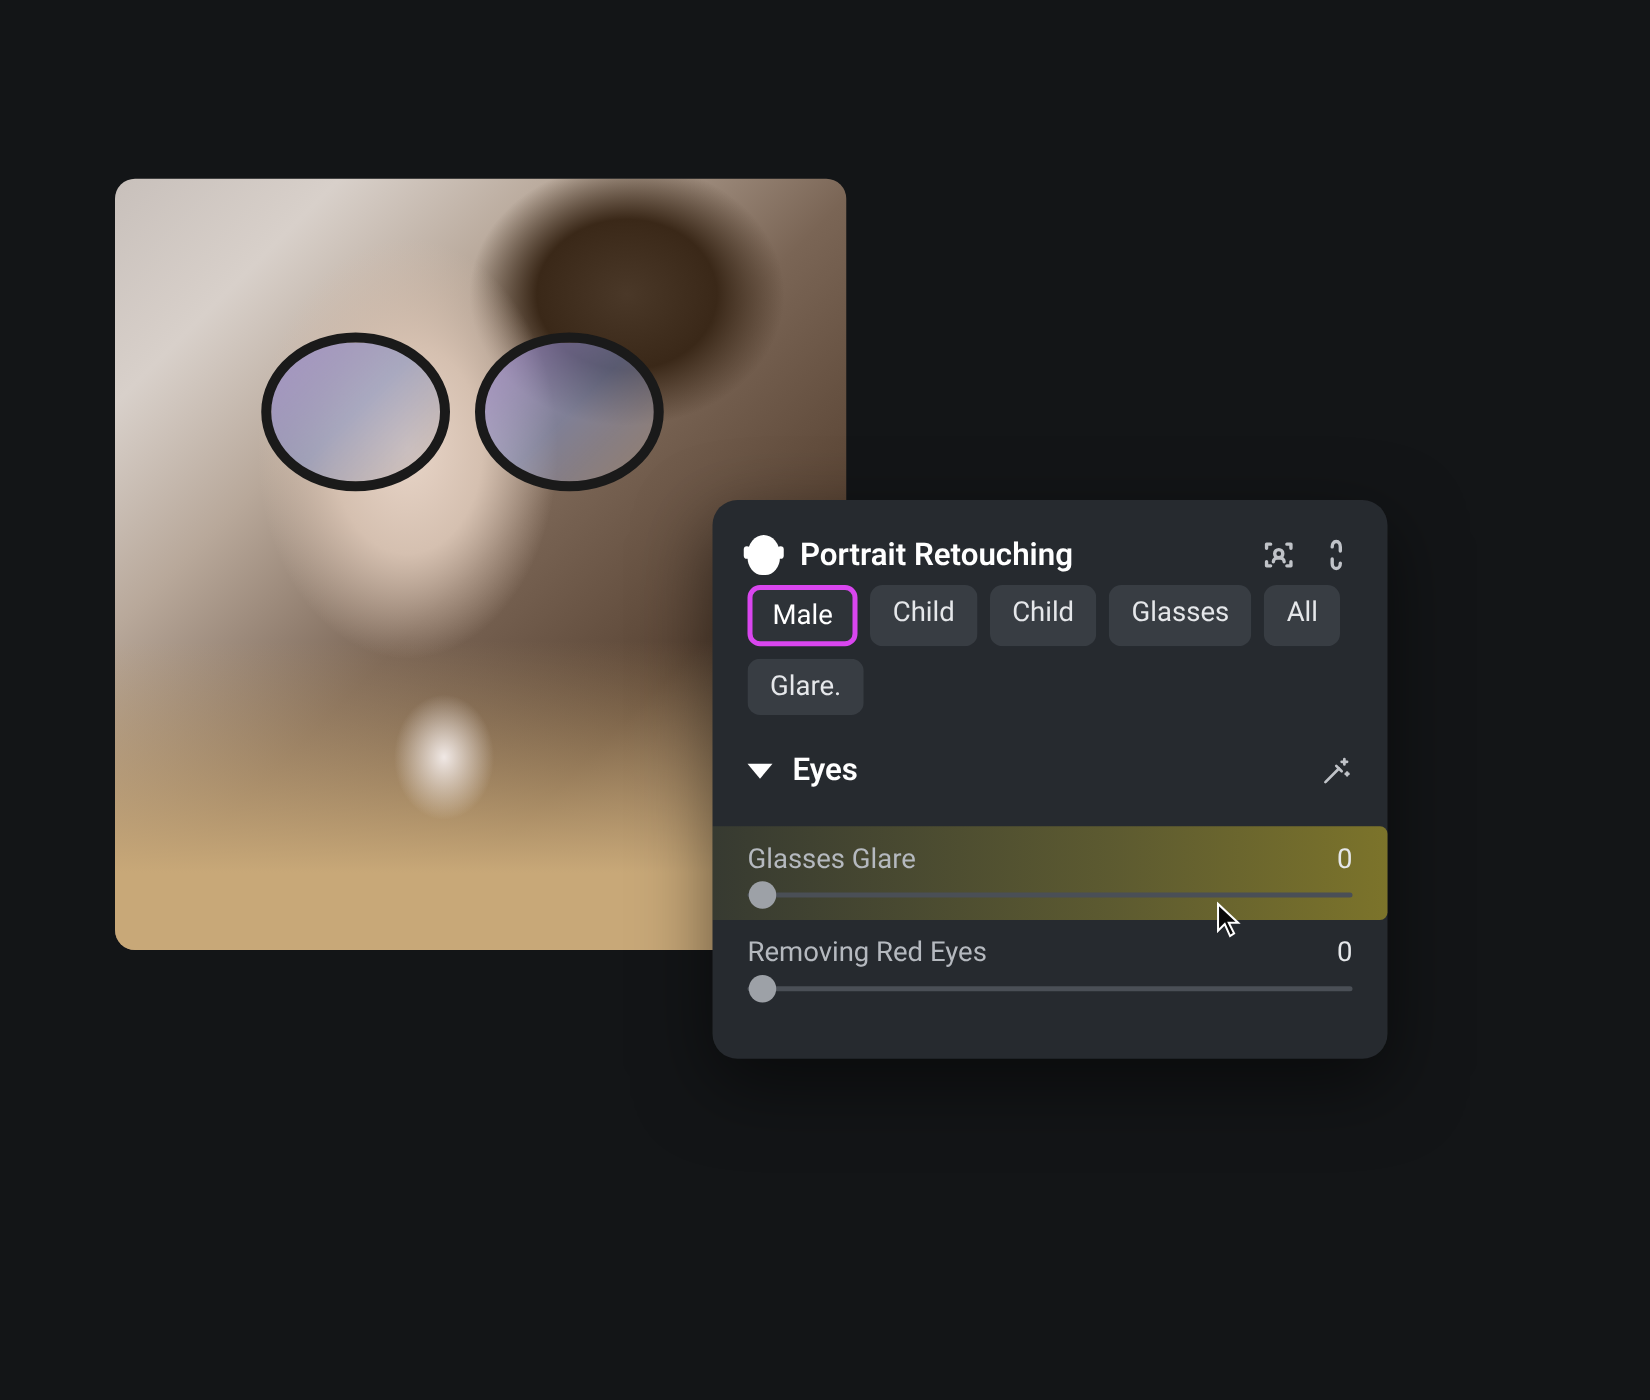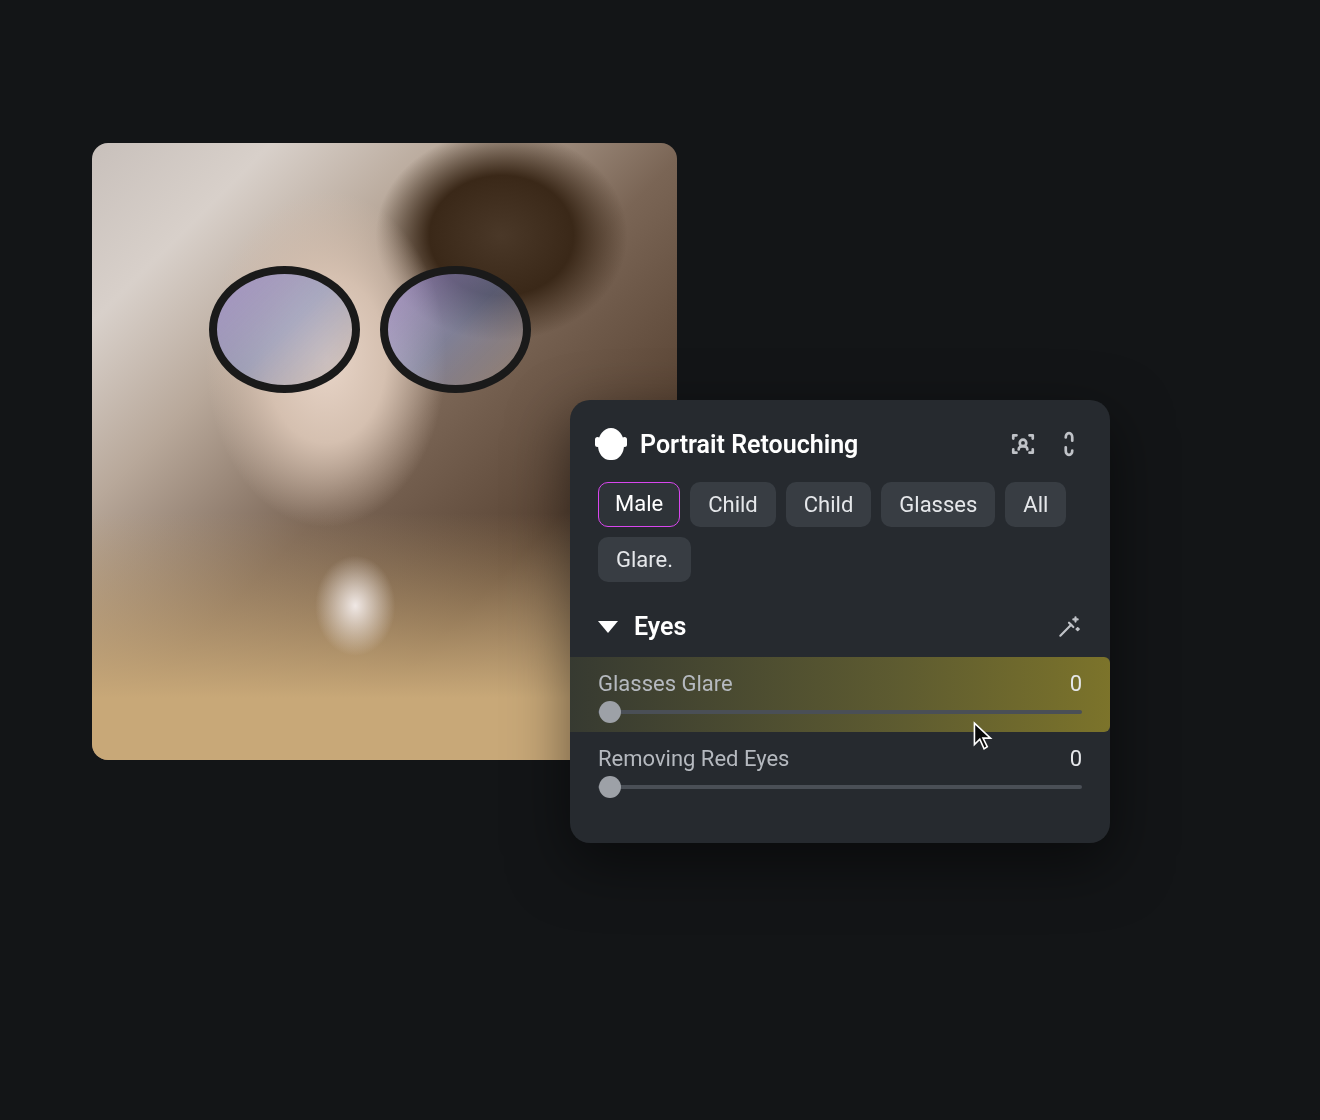--- a/index.html
+++ b/index.html
@@ -64,21 +64,21 @@
       top: 400px;
       width: 540px;
       background: #262A2F;
       border-radius: 20px;
       padding: 28px 28px 36px 28px;
       box-shadow: 0 20px 60px rgba(0,0,0,0.5);
     }
     .panel-header {
       display: flex;
       align-items: center;
-      margin-bottom: 22px;
+      margin-bottom: 8px;
     }
     .face-icon {
       width: 26px;
       height: 32px;
       background: #fff;
       border-radius: 50% 50% 45% 45%;
       position: relative;
       margin-right: 16px;
       flex-shrink: 0;
     }
@@ -137,27 +137,27 @@
       padding: 8px 16px;
       border-radius: 10px;
       background: #383D43;
       color: #e5e7ea;
       font-size: 22px;
       cursor: pointer;
       border: 2px solid transparent;
     }
     .chip.active {
       background: #2e3338;
-      border: 1px solid #d946ef;
+      border: 4px solid #d946ef;
       color: #fff;
     }
     .section-header {
       display: flex;
       align-items: center;
-      margin-bottom: 16px;
+      margin-bottom: 30px;
     }
     .triangle-icon {
       width: 0;
       height: 0;
       border-left: 10px solid transparent;
       border-right: 10px solid transparent;
       border-top: 12px solid #fff;
       margin-right: 16px;
       cursor: pointer;
     }

